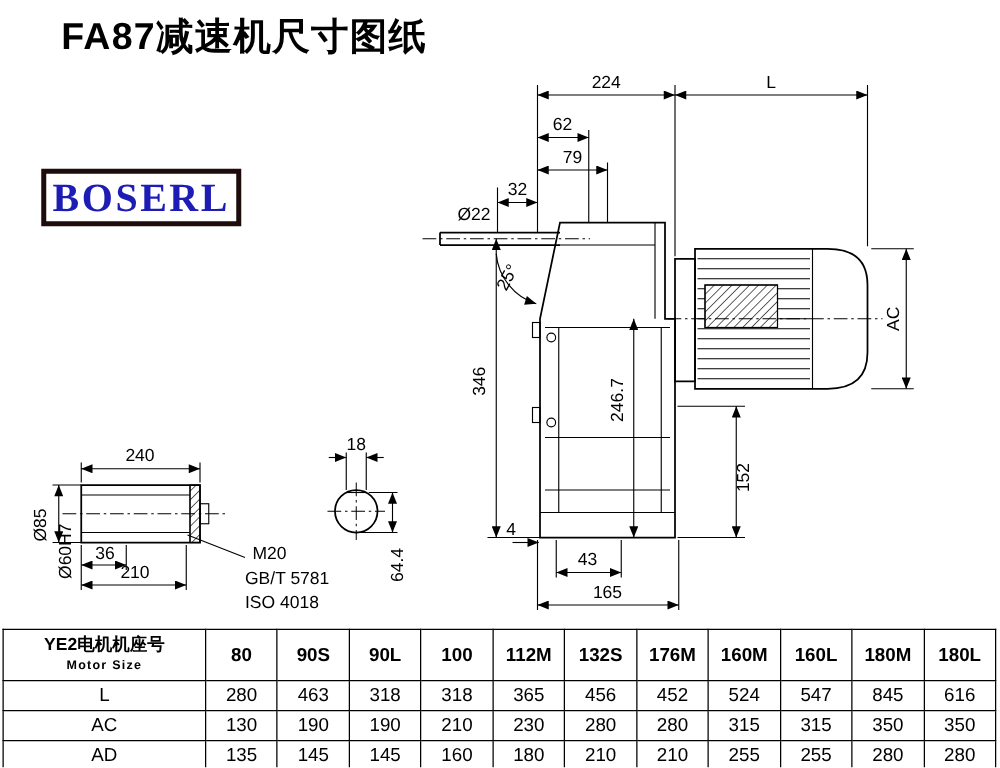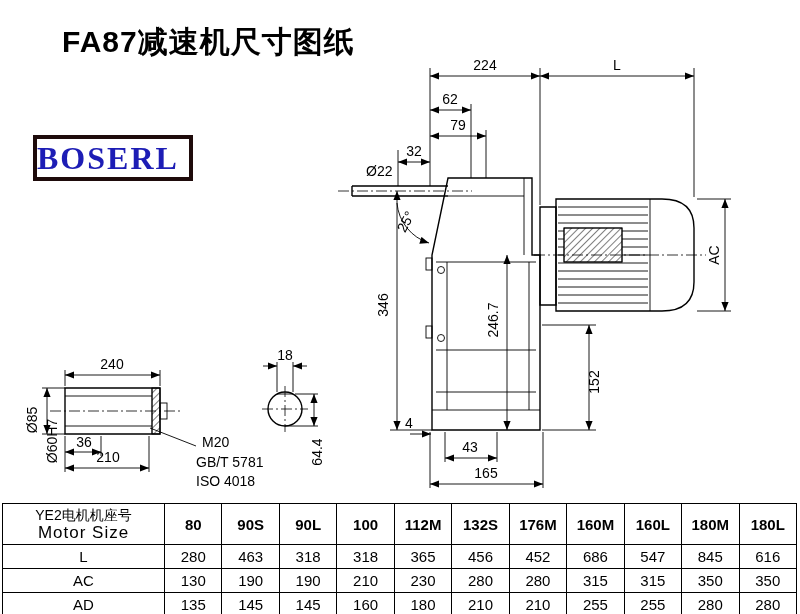--- a/index.html
+++ b/index.html
@@ -1,33 +1,33 @@
 <!DOCTYPE html>
 <html><head>
 <meta charset="utf-8">
 <style>
   html,body{margin:0;padding:0;background:#fff}
   .page{position:relative;width:800px;height:614px;background:#fff;overflow:hidden;
         font-family:"Liberation Sans",sans-serif;color:#000}
-  .title{position:absolute;left:46px;top:6px;margin:16px;font-size:30px;font-weight:bold;letter-spacing:1px}
+  .title{position:absolute;left:46px;top:6px;margin:3px;font-size:30px;font-weight:bold;letter-spacing:1px}
   .logo{position:absolute;left:33px;top:135px;width:152px;height:38px;border:4px solid #1e0b0b;
-        background:#fff;display:flex;align-items:center;}
+        background:#fff;display:flex;align-items:center;justify-content:center}
   .logo span{font-family:"Liberation Serif",serif;font-size:32px;font-weight:bold;color:#1d1db5;letter-spacing:2px}
   svg.drawing{position:absolute;left:0;top:0}
   svg.drawing text{font-size:14px;fill:#000;font-family:"Liberation Sans",sans-serif}
   .ol{fill:none;stroke:#000;stroke-width:1.4}
   .thin{fill:none;stroke:#000;stroke-width:0.9}
   .dim{fill:none;stroke:#000;stroke-width:0.9}
   .cl{fill:none;stroke:#000;stroke-width:0.8;stroke-dasharray:11 3 2 3}
   table.spec{position:absolute;left:2px;top:503px;width:795px;border-collapse:collapse;
              table-layout:fixed;text-align:center;background:#fff}
   .spec td{border:1px solid #000;font-size:15px;padding:0;height:23px;vertical-align:middle}
   .spec tr.hdr td{height:40px;font-weight:bold}
-  .hdr-cn{font-size:14px;font-weight:normal;line-height:18px}
-  .hdr-en{font-size:17px;font-weight:normal;line-height:18px;letter-spacing:1px}
+  .hdr-cn{font-size:14px;font-weight:bold;line-height:18px}
+  .hdr-en{font-size:10px;font-weight:bold;line-height:18px;letter-spacing:1px}
 </style>
 </head>
 <body>
 
 <div class="page">
 
   <h1 class="title">FA87减速机尺寸图纸</h1>
 
   <div class="logo">
     <span>BOSERL</span>
@@ -185,21 +185,21 @@
     </tr>
     <tr>
       <td>L</td>
       <td>280</td>
       <td>463</td>
       <td>318</td>
       <td>318</td>
       <td>365</td>
       <td>456</td>
       <td>452</td>
-      <td>686</td>
+      <td>524</td>
       <td>547</td>
       <td>845</td>
       <td>616</td>
     </tr>
     <tr>
       <td>AC</td>
       <td>130</td>
       <td>190</td>
       <td>190</td>
       <td>210</td>

